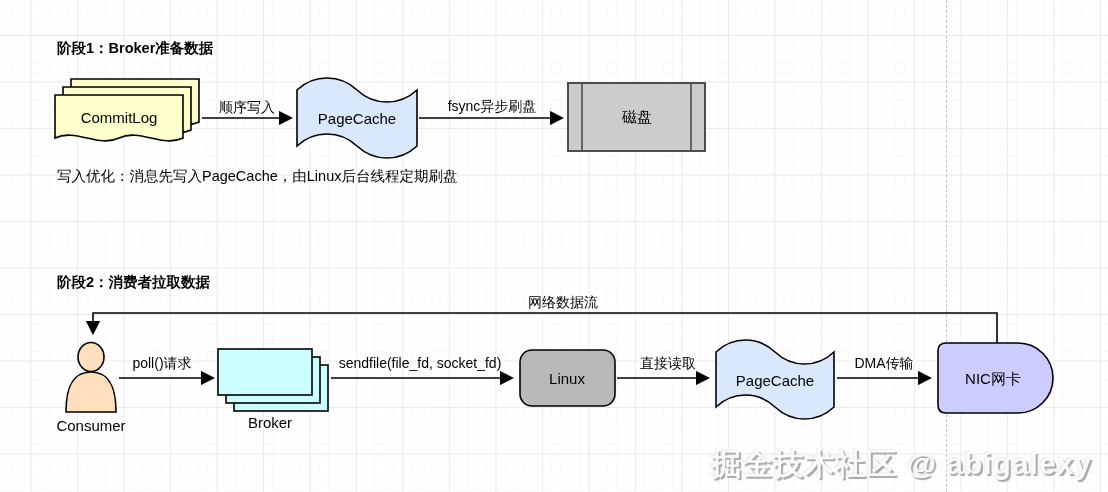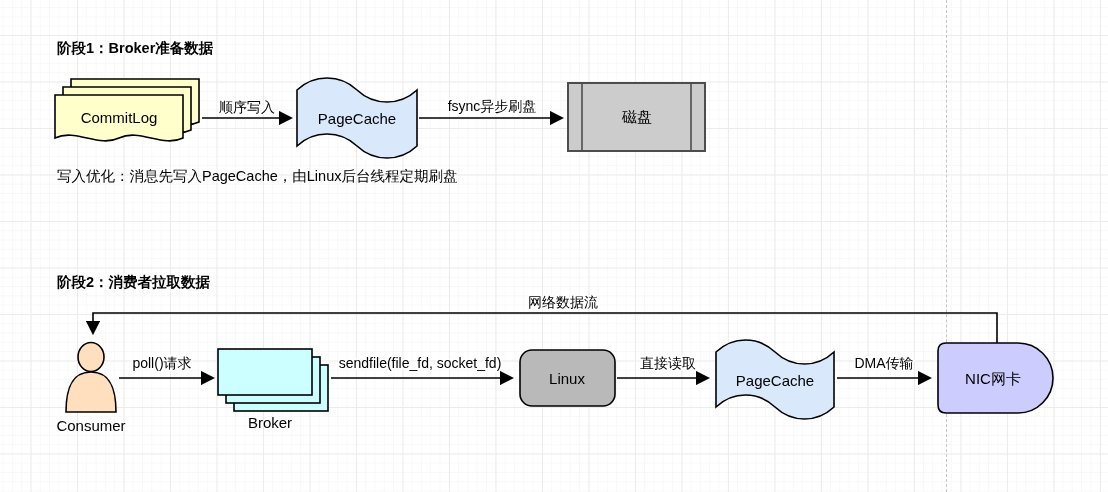--- a/index.html
+++ b/index.html
@@ -119,13 +119,14 @@
 
     <path class="edge" d="M837,378 H930" marker-end="url(#arrow)"></path>
     <text class="edge-label" x="884" y="368">DMA传输</text>
 
     <g>
       <path class="shape" d="M946,343 L1018,343 A35,35 0 0 1 1018,413 L946,413 Q938,413 938,405 L938,351 Q938,343 946,343 Z" fill="#ccccff"></path>
       <text class="node-label" x="993" y="384">NIC网卡</text>
     </g>
   </svg>
 
+  <div class="watermark">掘金技术社区 @ abigalexy</div>
 </div>
 
 </body></html>

